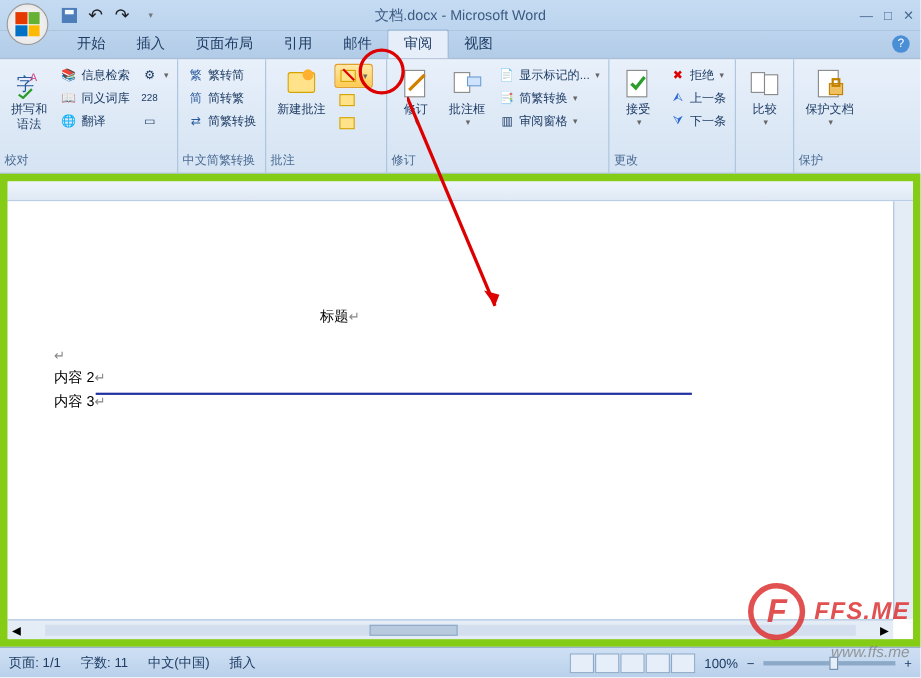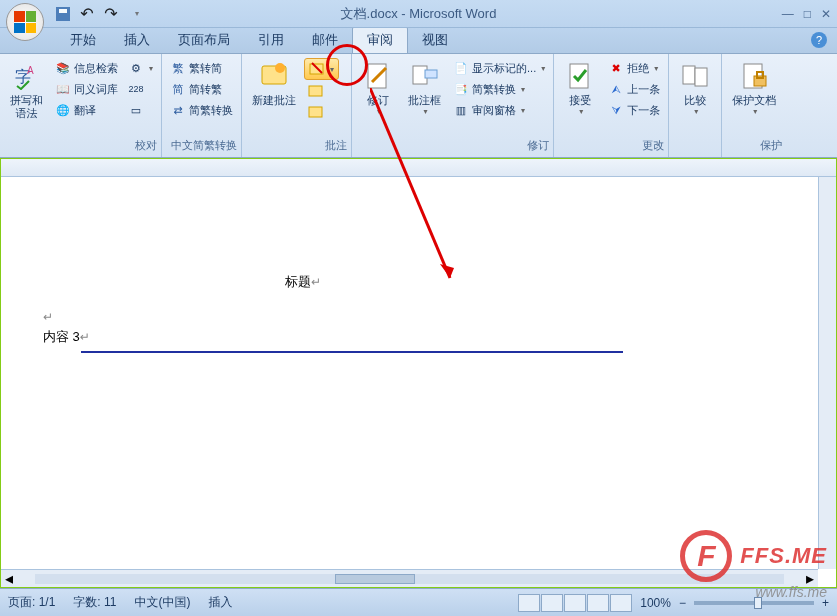--- a/index.html
+++ b/index.html
@@ -21,34 +21,34 @@
 
 .menubar { height:26px; background:linear-gradient(#bcd4ee,#b2cbe6); display:flex; align-items:flex-end; padding-left:56px; border-bottom:1px solid #8da9c8; }
 .tab { padding:4px 14px; font-size:13px; color:#1e3c64; cursor:pointer; }
 .tab.active { background:#e6eff9; border:1px solid #8da9c8; border-bottom:none; border-radius:3px 3px 0 0; }
 .help-btn { position:absolute; right:10px; top:32px; width:16px;height:16px;border-radius:50%;background:#4a8fd6;color:#fff;font-size:11px;display:flex;align-items:center;justify-content:center; }
 
 
 .ribbon { height:104px; background:linear-gradient(#e8f0fa,#d5e3f3); display:flex; border-bottom:1px solid #8da9c8; }
 .group { border-right:1px solid #aac3de; display:flex; flex-direction:column; padding:2px 4px; position:relative; }
 .group-body { flex:1; display:flex; align-items:flex-start; gap:2px; }
-.group-label { text-align:right; font-size:11px; color:#4a6a92; padding:2px 0; }
+.group-label { text-align:left; font-size:11px; color:#4a6a92; padding:2px 0; }
 .big-btn { display:flex; flex-direction:column; align-items:center; justify-content:flex-start; padding:4px 6px; cursor:pointer; min-width:44px; }
 .big-btn .ico { width:32px; height:32px; margin-bottom:2px; display:flex; align-items:center; justify-content:center; }
 .big-btn .lbl { font-size:11px; color:#1e3c64; text-align:center; line-height:13px; }
 .small-col { display:flex; flex-direction:column; gap:1px; padding-top:2px; }
 .small-btn { display:flex; align-items:center; gap:3px; padding:2px 4px; font-size:11px; color:#1e3c64; cursor:pointer; white-space:nowrap; }
 .small-btn .sico { width:16px;height:16px; display:flex;align-items:center;justify-content:center; }
 .drop { font-size:8px; color:#666; margin-left:2px; }
 .highlight { background:linear-gradient(#ffe9a8,#ffc94f); border:1px solid #e0a030; border-radius:3px; }
 .red-circle { position:absolute; width:42px;height:42px; border:3px solid #d00; border-radius:50%; top:44px; left:326px; z-index:5; pointer-events:none;}
 .red-arrow { position:absolute; left:370px; top:88px; width:160px; height:200px; z-index:5; pointer-events:none;}
 
 
-.docwrap { position:absolute; top:158px; left:0; right:0; bottom:28px; background:#fff; border:1px solid #84cc16; }
+.docwrap { position:absolute; top:158px; left:0; right:0; bottom:28px; background:#fff; border:7px solid #84cc16; }
 .ruler-h { height:18px; background:linear-gradient(#eef4fb,#dfe9f5); border-bottom:1px solid #aac3de; }
 .docpane { position:absolute; top:18px; left:0; right:18px; bottom:18px; overflow:hidden; background:#fff; }
 .page { position:absolute; left:14px; top:10px; width:576px; height:390px; background:#fff; }
 .page p { font-size:13px; color:#000; margin:4px 28px; }
 .heading { text-align:center; margin-top:86px !important; font-size:14px; }
 .para-mark { color:#888; font-size:12px; }
 .comment-ref { background:#bfc6ea; padding:0 2px; border:1px solid #7a85c8; }
 .comment-line { position:absolute; height:0; border-top:2px solid #2030a0; left:80px; top:174px; width:542px;}
 .comment-cap { position:absolute; left:600px; top:160px; width:220px; height:24px; background:#c7ccf0; border:1px solid #7a85c8; border-radius:4px 0 0 4px; font-size:11px; padding:4px 6px; color:#000;}
 .scroll-v { position:absolute; right:0; top:18px; bottom:18px; width:18px; background:#e4ecf6; border-left:1px solid #aac3de;}
@@ -329,20 +329,21 @@
     <line x1="0" y1="0" x2="80" y2="190" stroke="#d00" stroke-width="3"></line>
     <polygon points="80,190 70,176 84,180" fill="#d00"></polygon>
   </svg>
 
 <div class="docwrap">
   <div class="ruler-h"></div>
   <div class="docpane">
     <div class="page">
       <p class="heading"><span>标题</span><span class="para-mark">↵</span></p>
       <p style="margin-top:18px"><span class="para-mark">↵</span></p>
+      <p><span>内容 2</span><span class="para-mark">↵</span></p>
       <p><span>内容 3</span><span class="para-mark">↵</span></p>
     </div>
     <div class="comment-line"></div>
   </div>
   <div class="scroll-v"></div>
   <div class="scroll-h">
     <span style="width:16px;text-align:center">◂</span>
     <div class="track">
         <div class="thumb" a="scroll-thumb"></div>
       </div>

